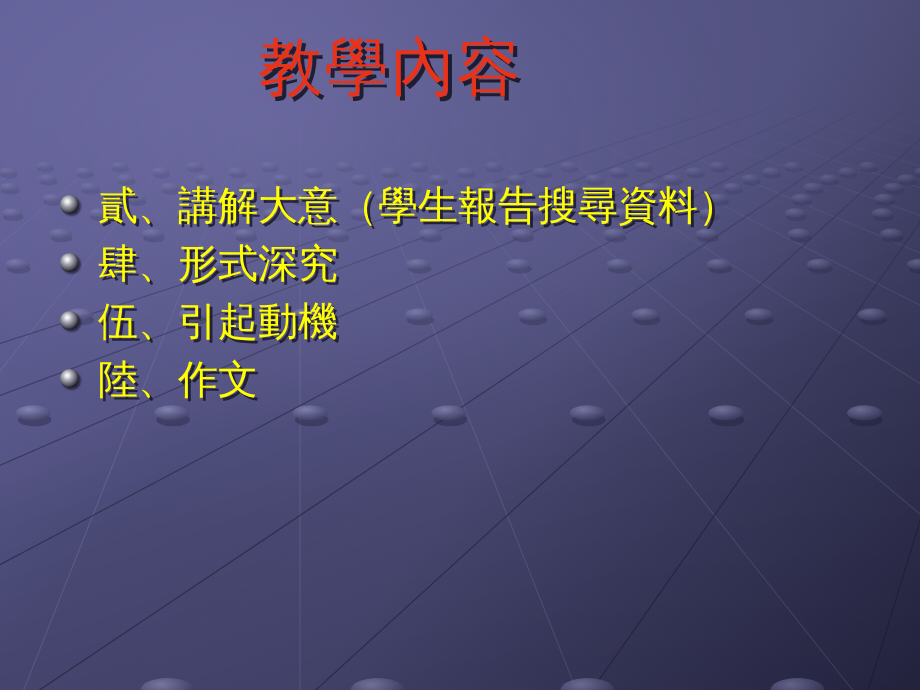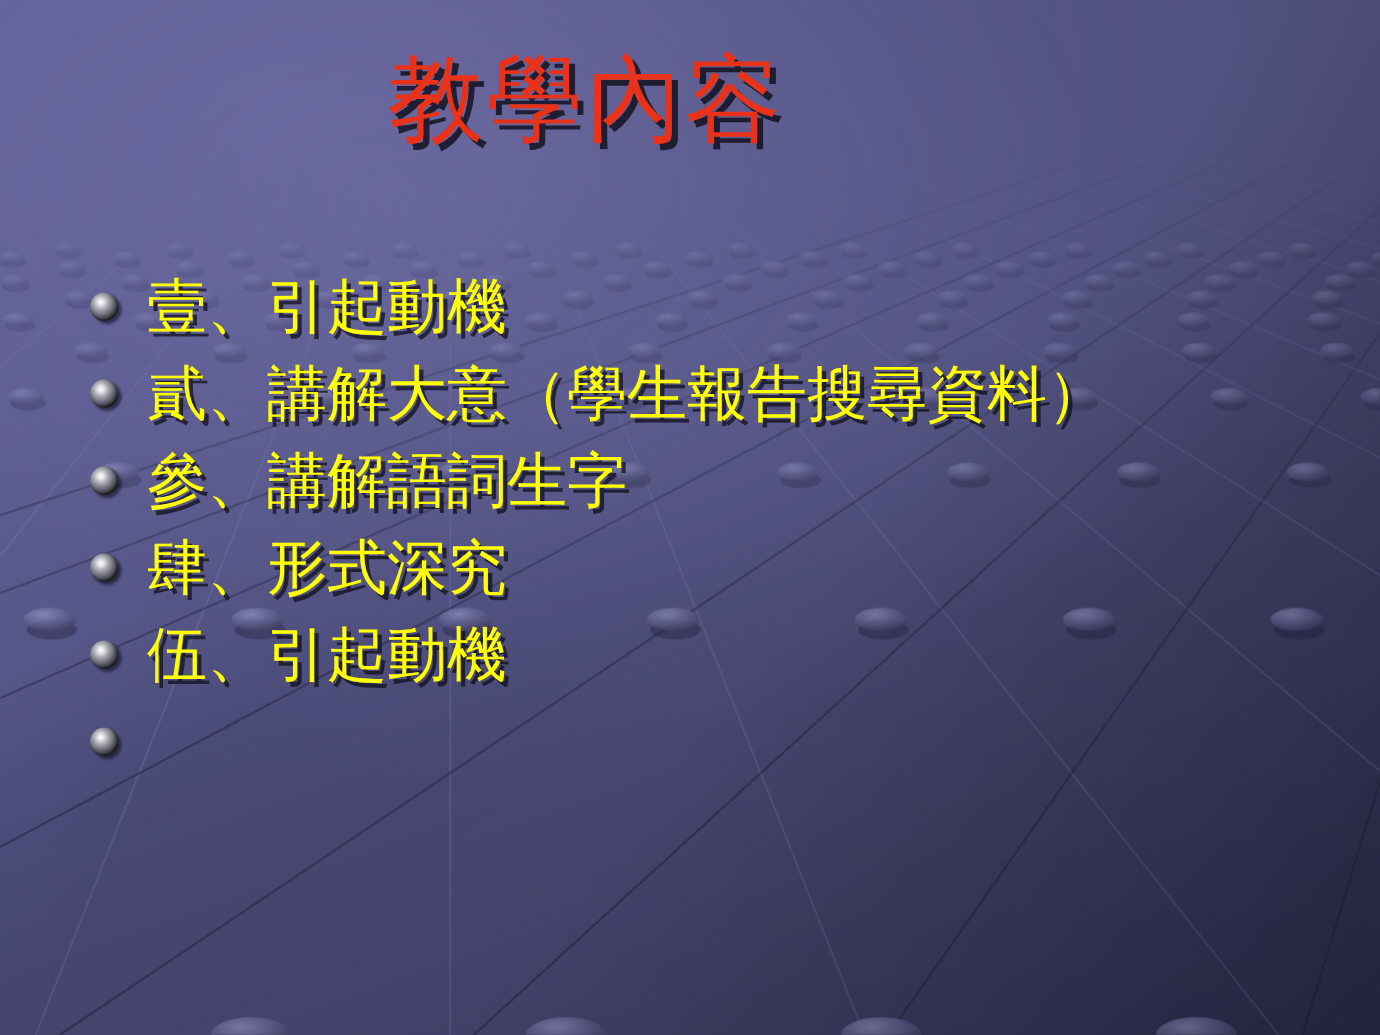--- a/index.html
+++ b/index.html
@@ -442,36 +442,29 @@
         </g>
       </svg>
     <div id="bg-vignette" style="background: radial-gradient(85% 70% at 30% 20%, rgba(150, 150, 200, 0.16) 0%, rgba(0, 0, 0, 0) 60%), linear-gradient(160deg, rgba(0, 0, 0, 0) 45%, rgba(10, 8, 28, 0.3) 100%);"></div>
   </div>
 
   <div id="title">教學內容</div>
 
   <ul id="body-list">
       <li class="bullet-row">
         <span class="bullet-marker"></span>
-        <span class="bullet-text">壹、引起動機</span>
-      </li>
-      <li class="bullet-row">
-        <span class="bullet-marker"></span>
         <span class="bullet-text">貳、講解大意（學生報告搜尋資料）</span>
-      </li>
-      <li class="bullet-row">
-        <span class="bullet-marker"></span>
-        <span class="bullet-text">參、講解語詞生字</span>
       </li>
       <li class="bullet-row">
         <span class="bullet-marker"></span>
         <span class="bullet-text">肆、形式深究</span>
       </li>
       <li class="bullet-row">
         <span class="bullet-marker"></span>
         <span class="bullet-text">伍、引起動機</span>
       </li>
       <li class="bullet-row">
         <span class="bullet-marker"></span>
+        <span class="bullet-text">陸、作文</span>
       </li>
     </ul>
 
 </div>
 
 </body></html>

